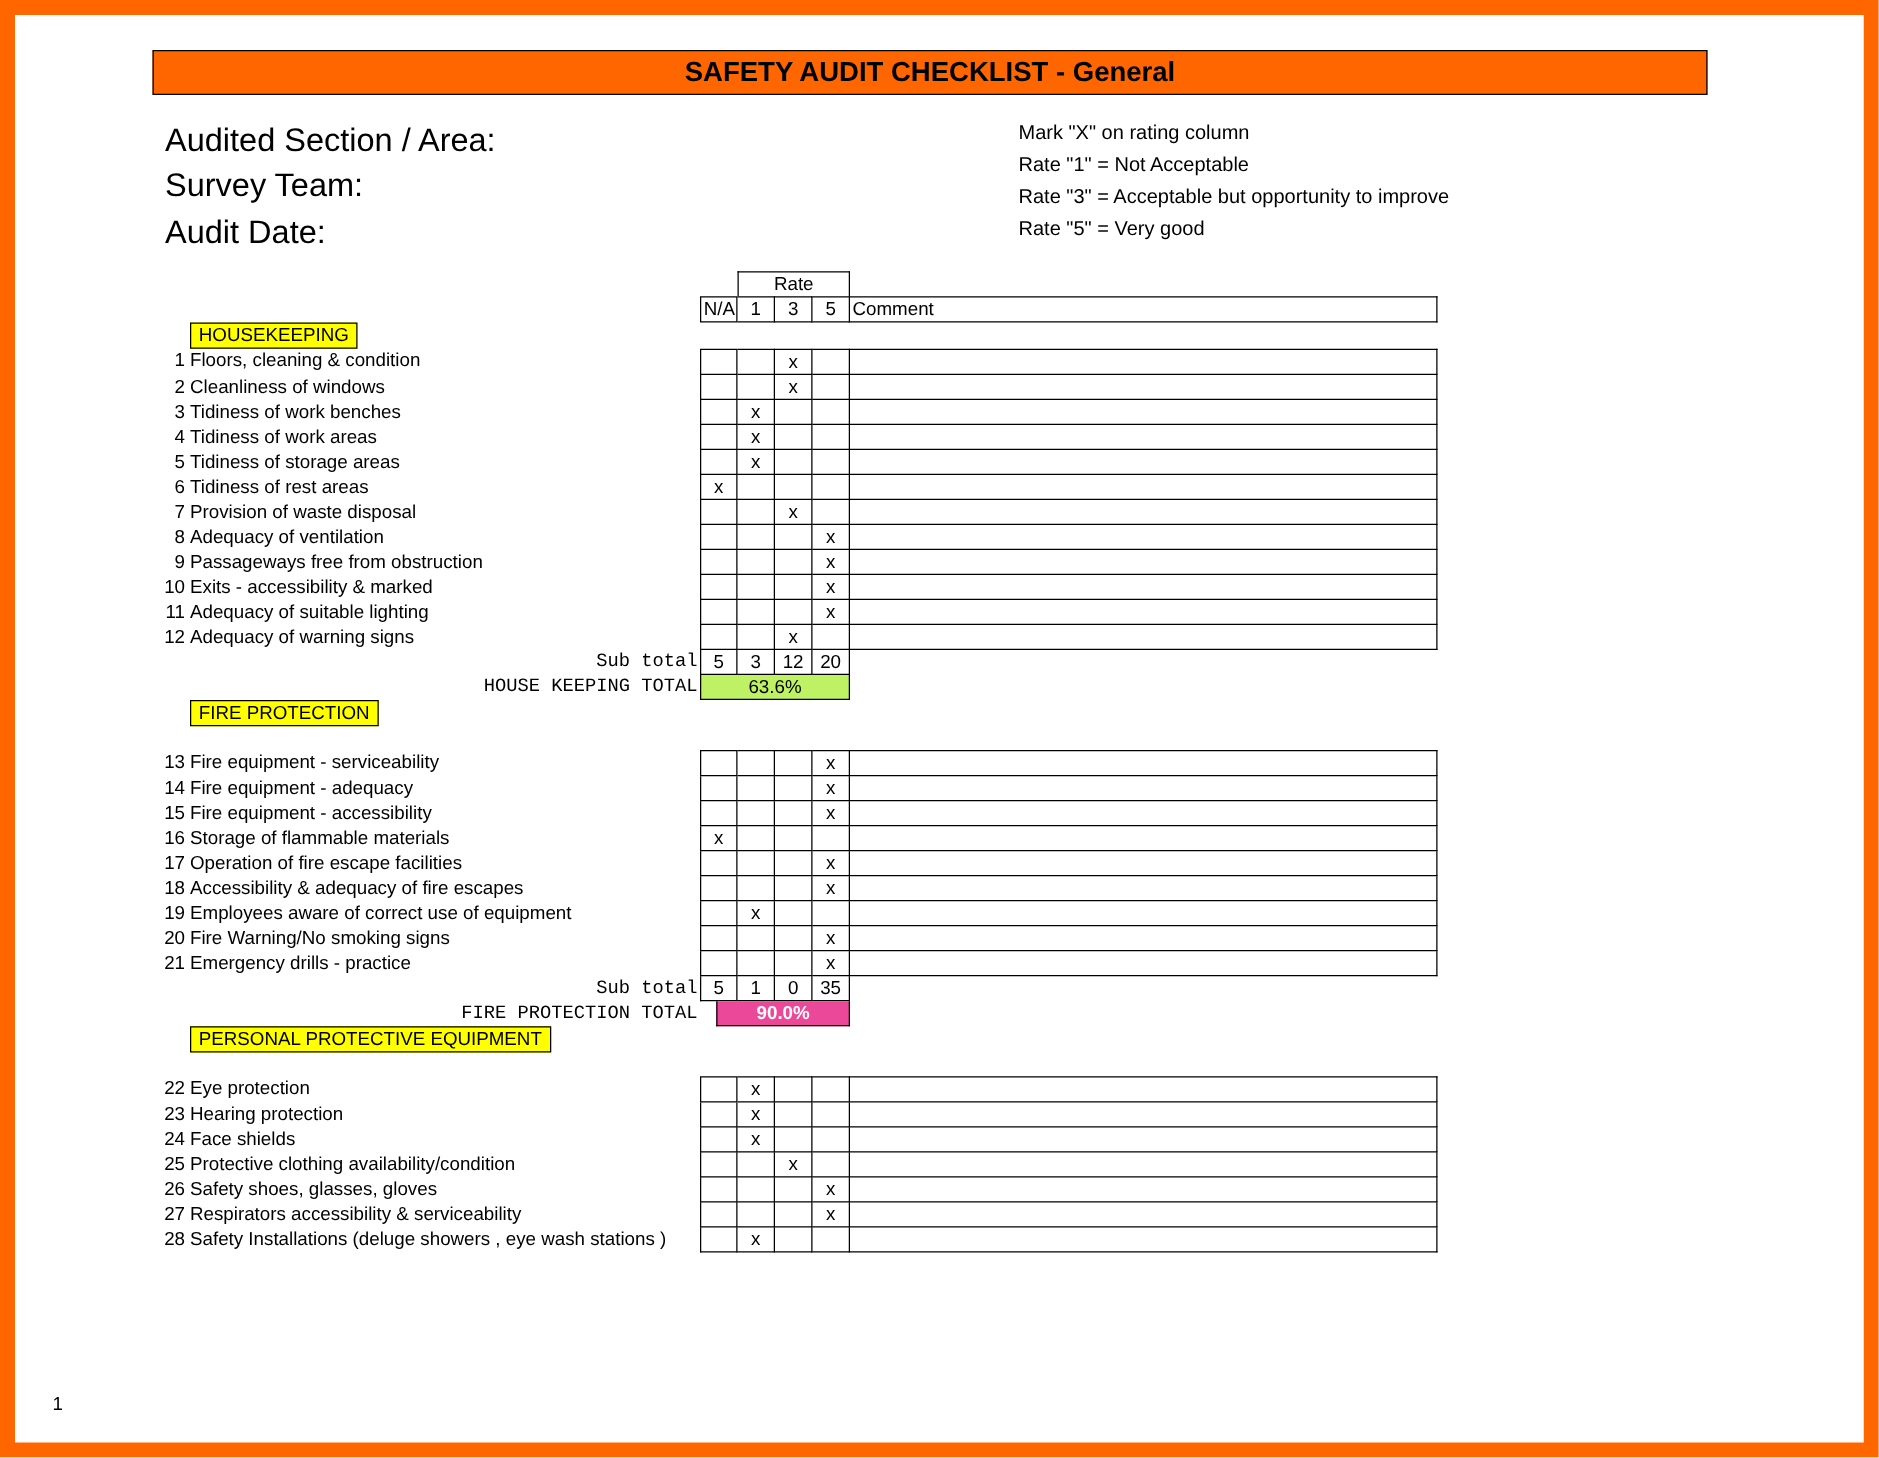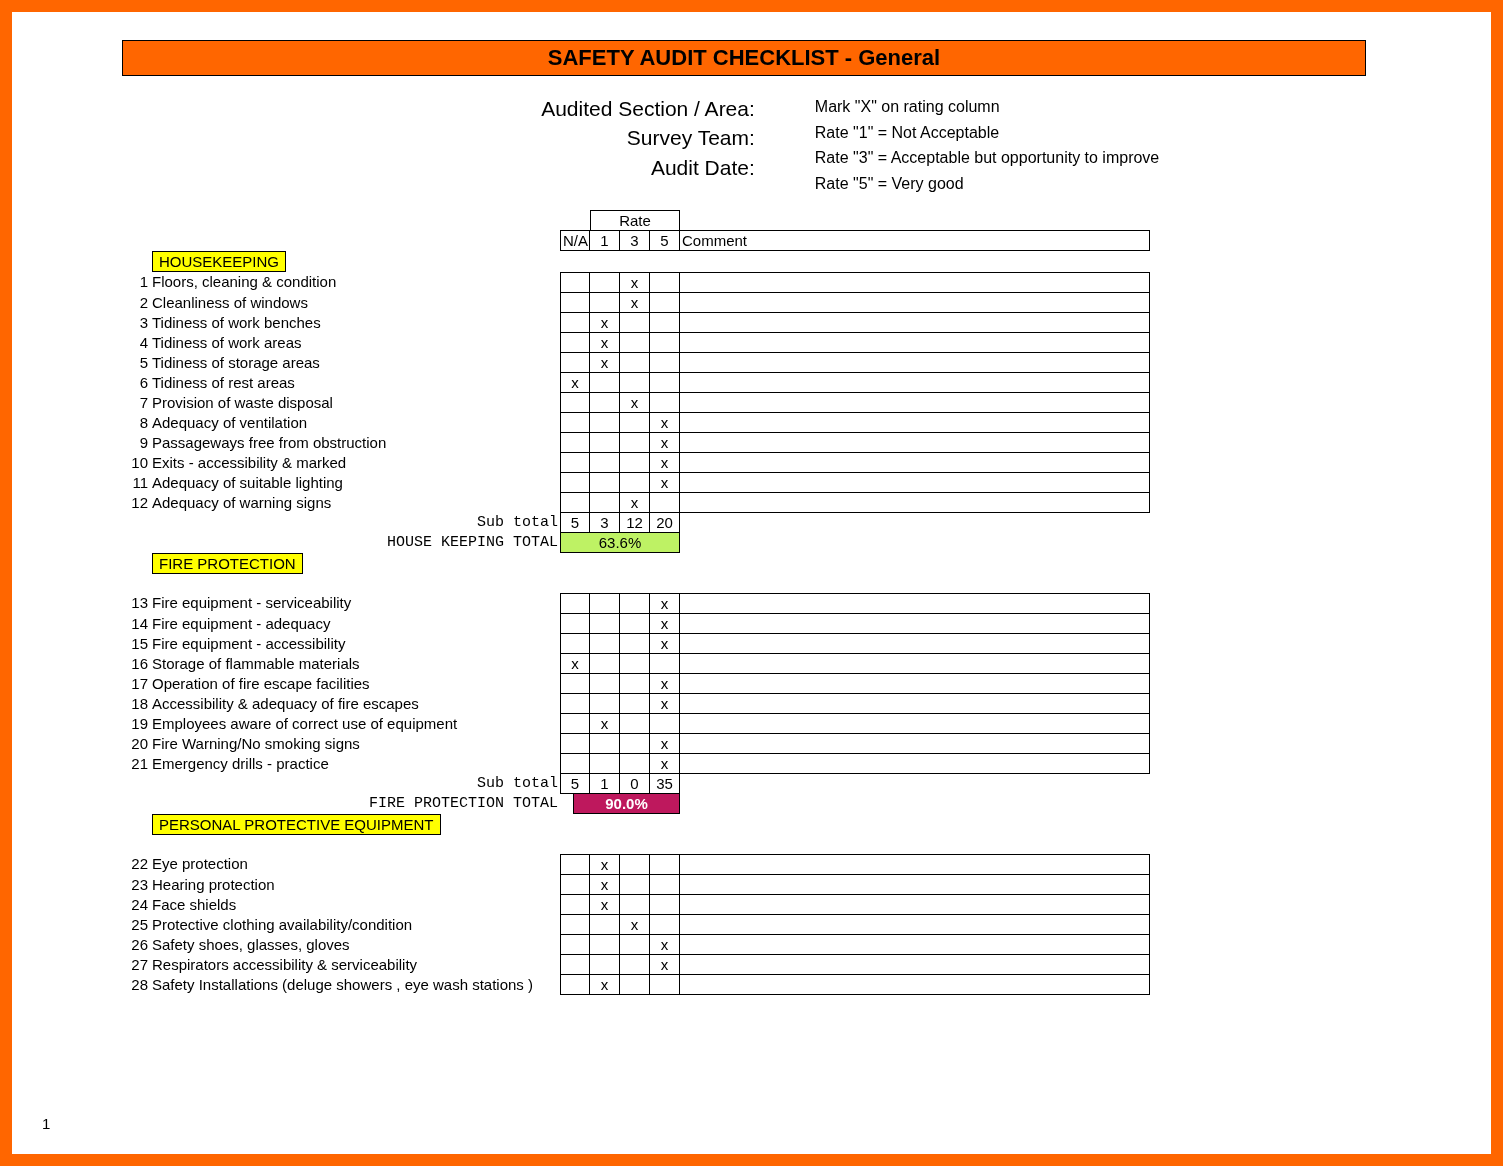--- a/index.html
+++ b/index.html
@@ -27,24 +27,23 @@
     padding: 4px 0;
     border: 1px solid #000;
     margin: 0 55px 18px 40px;
   }
   .top-block {
     display: flex;
     margin: 0 40px 14px 40px;
   }
   .top-left {
     flex: 1.1;
-    font-size: 21px;
+    font-size: 26px;
     line-height: 1.4;
     padding-left: 10px;
-    text-align: right;
   }
   .top-right {
     flex: 1;
     font-size: 16px;
     line-height: 1.6;
     padding-left: 60px;
   }
   .grid {
     display: grid;
     grid-template-columns: 28px 410px 30px 30px 30px 30px 470px;
@@ -71,21 +70,21 @@
     font-weight: normal;
     text-align: center;
   }
   .span-total-yellow {
     grid-column: 3 / 7;
     background: #bef264;
     font-weight: normal;
   }
   .span-total-blue {
     grid-column: 3 / 7;
-    background: #be185d;
+    background: #ec4899;
     color: #fff;
     font-weight: bold;
     margin-left: 13px;
   }
   .page-num {
     position: absolute;
     left: 30px;
     bottom: 22px;
     font-size: 15px;
   }

